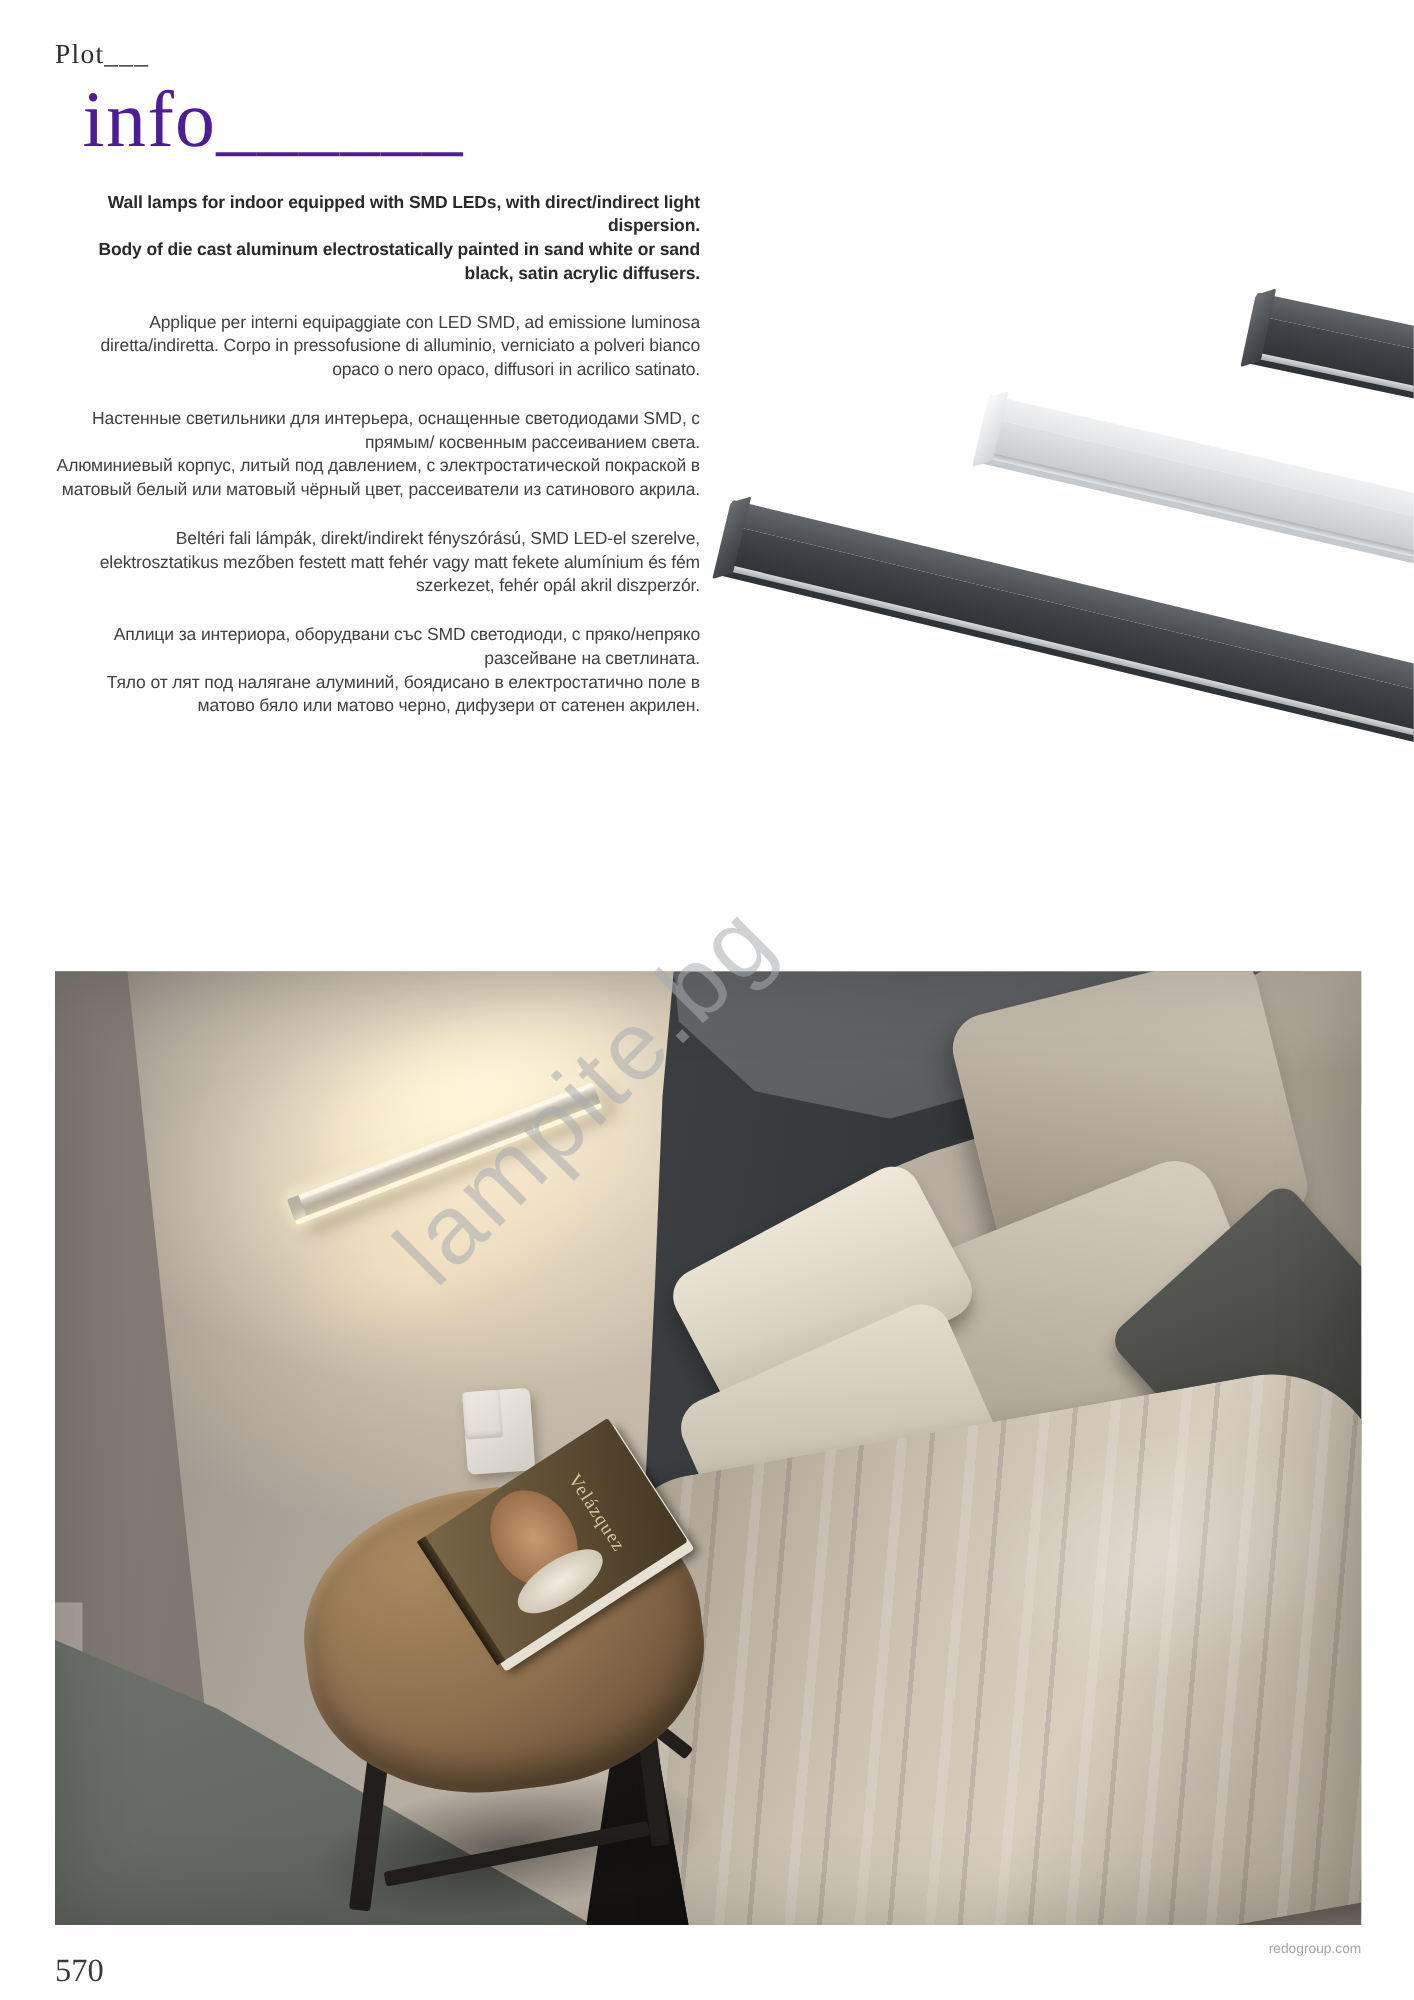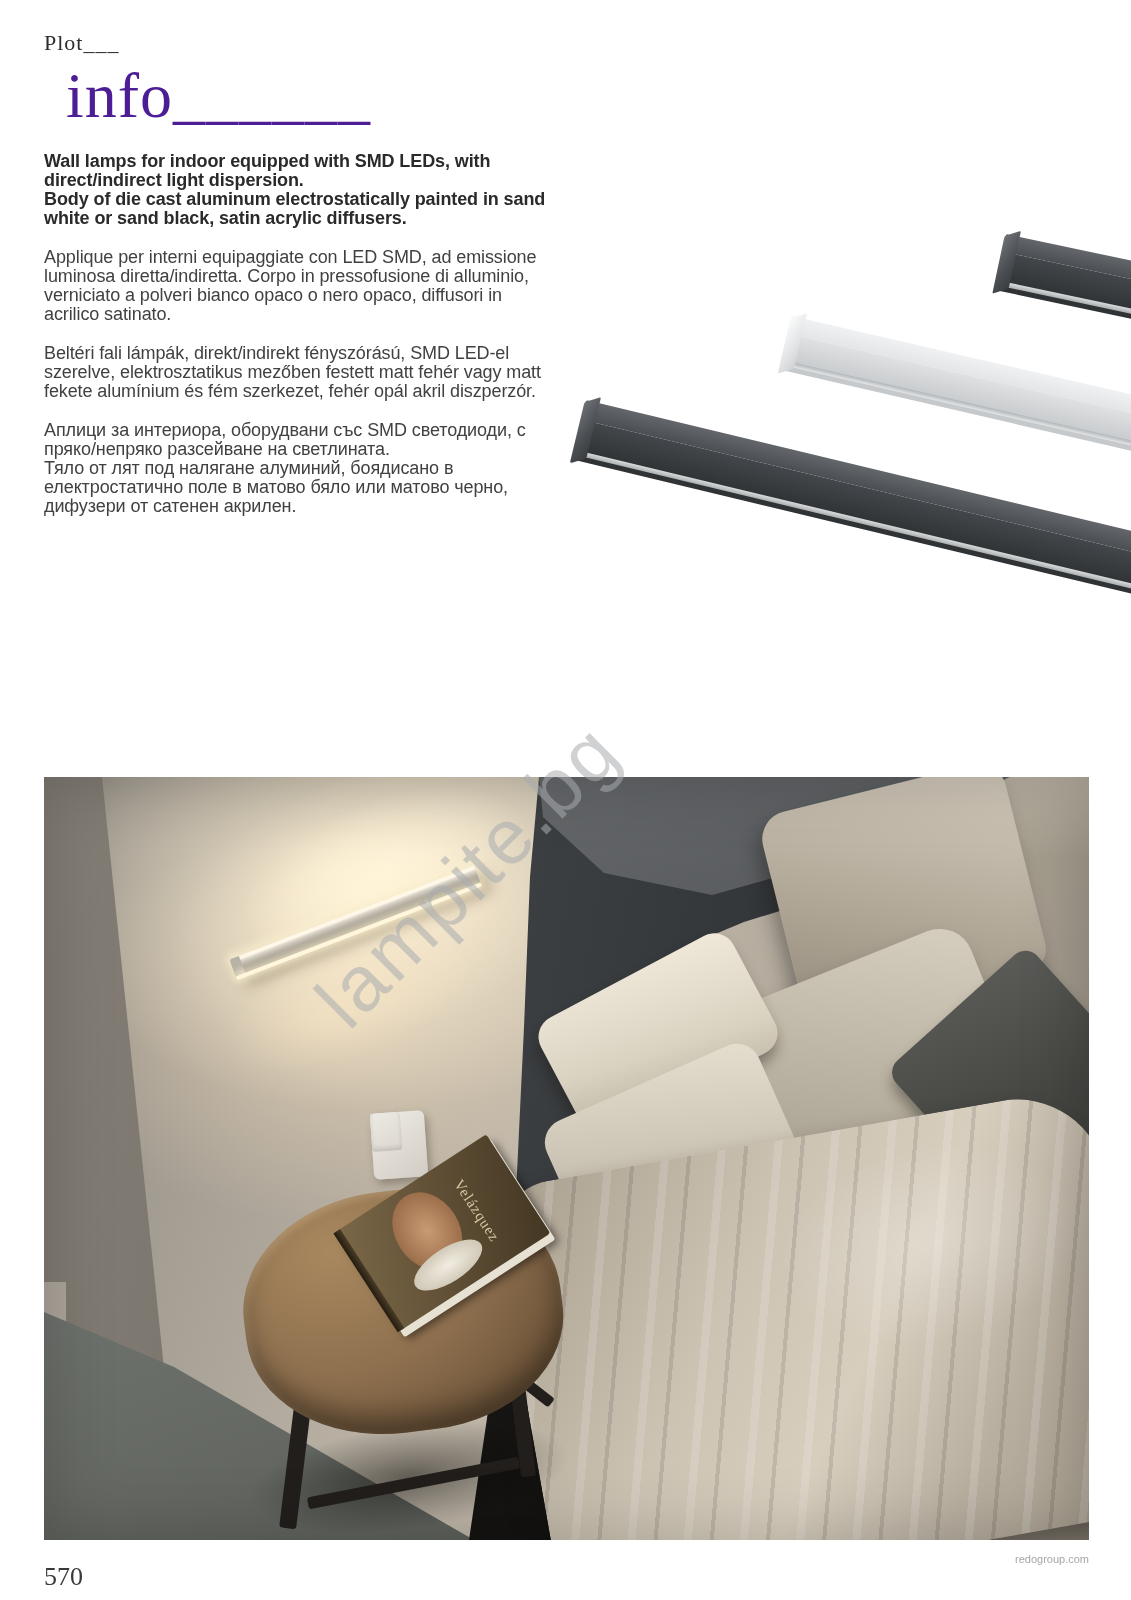--- a/index.html
+++ b/index.html
@@ -8,22 +8,22 @@
   .page { position:absolute; inset:0; }
 
   
   .product-name { position:absolute; left:44px; top:30px; font-family:"Liberation Serif", serif;
                   font-size:22px; letter-spacing:1px; color:#2d2d2d; }
   .page-title   { position:absolute; left:42px; top:62px; font-family:"Liberation Serif", serif;
                   font-weight:400; font-size:64px; letter-spacing:1px; color:#4c1d95; line-height:1.05;margin-left:24px; }
 
   
   .descriptions { position:absolute; left:44px; top:152px; width:516px; }
-  .descriptions p { font-size:18px; line-height:19px; color:#414141; letter-spacing:-0.1px;
-                    white-space:pre-line; margin-bottom:20px; }
+  .descriptions p { font-size:14px; line-height:19px; color:#414141; letter-spacing:-0.1px;
+                    white-space:pre-line; margin-bottom:20px;text-align:right; }
   .descriptions p.lang-en { font-weight:bold; color:#2a2a2a; }
 
   
   .bar { position:absolute; transform-origin:left top; }
   .bar .top   { height:32%; border-radius:2px 2px 0 0; }
   .bar .front { height:68%; position:relative; border-radius:0 0 2px 2px; }
   .bar .diffuser { position:absolute; left:6px; right:6px; bottom:5px; height:5px; border-radius:2px; }
   .bar .cap { position:absolute; left:-1px; top:-2px; width:15px; height:104%;
               transform:skewY(-30deg); border-radius:2px; }
   .bar-dark .top   { background:linear-gradient(#63666a,#4b4e52); }
@@ -154,20 +154,22 @@
 
 <div class="page">
 
   <div class="product-name">Plot___</div>
   <h1 class="page-title">info______</h1>
 
   <section class="descriptions">
     <p class="lang-en">Wall lamps for indoor equipped with SMD LEDs, with direct/indirect light dispersion.
 Body of die cast aluminum electrostatically painted in sand white or sand black, satin acrylic diffusers.</p>
     <p>Applique per interni equipaggiate con LED SMD, ad emissione luminosa diretta/indiretta. Corpo in pressofusione di alluminio, verniciato a polveri bianco opaco o nero opaco, diffusori in acrilico satinato.</p>
+    <p>Настенные светильники для интерьера, оснащенные светодиодами SMD, с прямым/ косвенным рассеиванием света.
+Алюминиевый корпус, литый под давлением, с электростатической покраской в матовый белый или матовый чёрный цвет, рассеиватели из сатинового акрила.</p>
     <p>Beltéri fali lámpák, direkt/indirekt fényszórású, SMD LED-el szerelve, elektrosztatikus mezőben festett matt fehér vagy matt fekete alumínium és fém szerkezet, fehér opál akril diszperzór.</p>
     <p>Аплици за интериора, оборудвани със SMD светодиоди, с пряко/непряко разсейване на светлината.
 Тяло от лят под налягане алуминий, боядисано в електростатично поле в матово бяло или матово черно, дифузери от сатенен акрилен.</p>
   </section>
 
   <div class="bar bar-dark bar-a">
     <div class="top"></div>
     <div class="front">
       <div class="diffuser"></div>
     </div>

